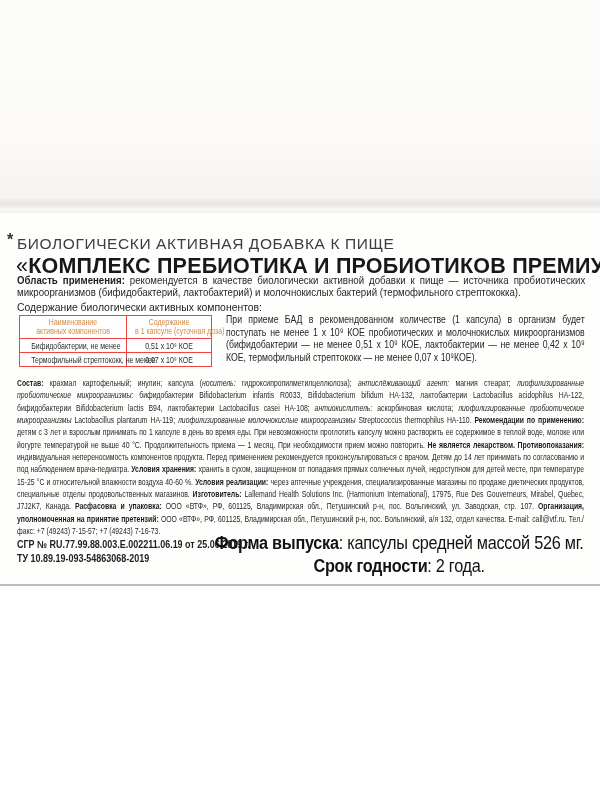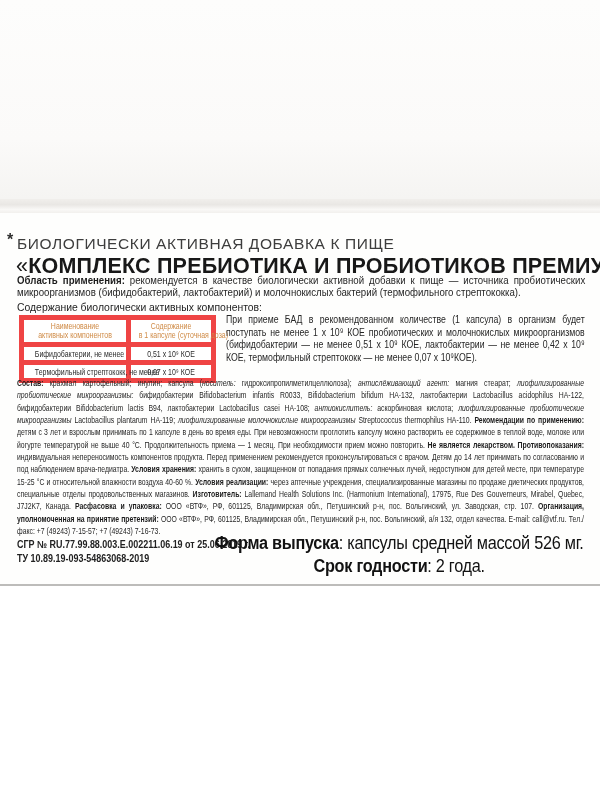--- a/index.html
+++ b/index.html
@@ -56,21 +56,21 @@
     position:absolute;top:89px;left:17px;
     font-size:10.4px;font-weight:normal;color:#1d1d1d;white-space:nowrap;
   }
   table.components{
     position:absolute;top:102px;left:19px;width:192px;
     border-collapse:collapse;table-layout:fixed;background:#fff;
   }
   table.components col.c1{width:107px;}
   table.components col.c2{width:85px;}
   table.components th,table.components td{
-    border:5px solid #ef4444;padding:1px 2px;vertical-align:middle;
+    border:1px solid #ef4444;padding:1px 2px;vertical-align:middle;
   }
   table.components th{
     color:#cf8a45;font-weight:400;font-size:8.2px;line-height:9px;height:20px;
   }
   table.components td{font-size:8.5px;color:#2c2c2c;height:11px;margin-top:37px;}
   .cnd{display:block;white-space:nowrap;text-align:center;
     transform:scaleX(.82);transform-origin:50% 50%;}
   th .cnd{transform:scaleX(.85);}
   .intake{
     position:absolute;top:101px;left:226px;margin:0;width:427px;

